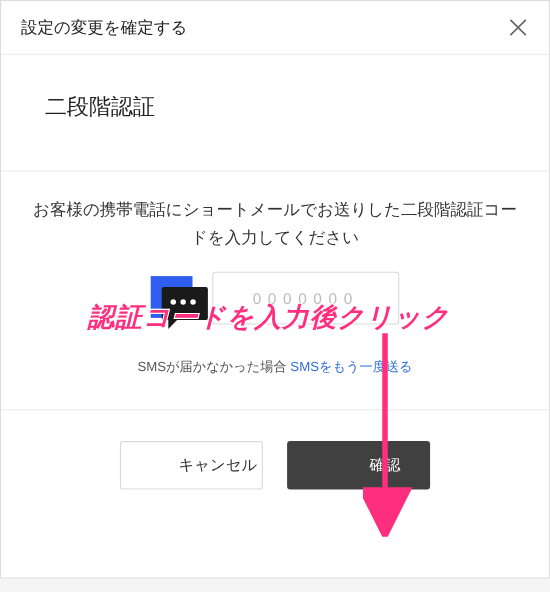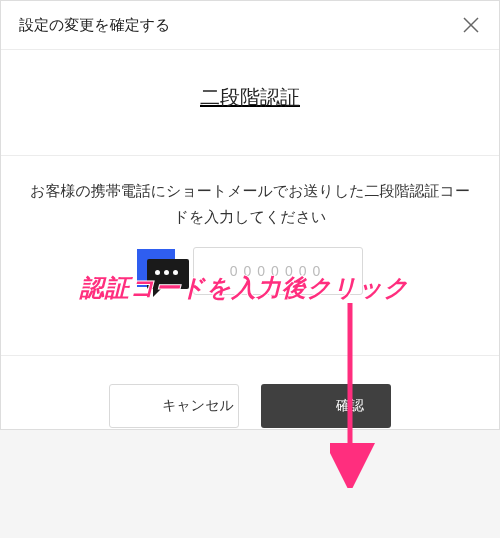--- a/index.html
+++ b/index.html
@@ -6,21 +6,21 @@
   body {
     font-family: -apple-system, "Hiragino Sans", "Hiragino Kaku Gothic ProN", Meiryo, sans-serif;
     background: #f5f5f5;
     width: 500px;
     height: 538px;
     position: relative;
   }
   .modal {
     background: #fff;
     width: 500px;
-    height: 430px;
+    height: 526px;
     border: 1px solid #ddd;
     display: flex;
     flex-direction: column;
   }
   .modal-header {
     display: flex;
     align-items: center;
     justify-content: space-between;
     padding: 14px 18px;
     border-bottom: 1px solid #ececec;
@@ -30,24 +30,23 @@
     color: #222;
     font-weight: 400;
   }
   .close-icon {
     width: 20px;
     height: 20px;
     cursor: pointer;
     color: #666;
   }
   .intro {
-    text-align: center;
+    text-align: left;
     padding: 34px 40px 26px;
     border-bottom: 1px solid #ececec;
-    text-decoration: underline;
   }
   .intro h2 {
     font-size: 20px;
     font-weight: 400;
     color: #222;
     margin-bottom: 18px;
   }
   .intro p {
     font-size: 13px;
     color: #333;
@@ -59,21 +58,21 @@
     text-align: center;
   }
   .code-prompt {
     font-size: 15px;
     color: #333;
     line-height: 1.7;
     margin-bottom: 18px;
   }
   .code-row {
     display: flex;
-    align-items: center;
+    align-items: flex-end;
     justify-content: center;
     gap: 2px;
     margin-bottom: 30px;
   }
   .sms-icon-wrap {
     position: relative;
     width: 54px;
     height: 44px;
   }
   .sms-badge {
@@ -212,20 +211,23 @@
           <div class="sms-dots">
               <span></span>
               <span></span>
               <span></span>
             </div>
         </div>
       </div>
       <input class="code-input" type="text" placeholder="0000000" style="">
     </div>
 
+    <div class="resend-row">
+      <span>SMSが届かなかった場合 </span><a class="resend-link">SMSをもう一度送る</a>
+    </div>
   </div>
 
   <div class="footer">
     <button class="btn btn-cancel">キャンセル</button>
     <button class="btn btn-confirm">確認</button>
   </div>
 
 </div>
 
 <div class="annotation-text">認証コードを入力後クリック</div>

